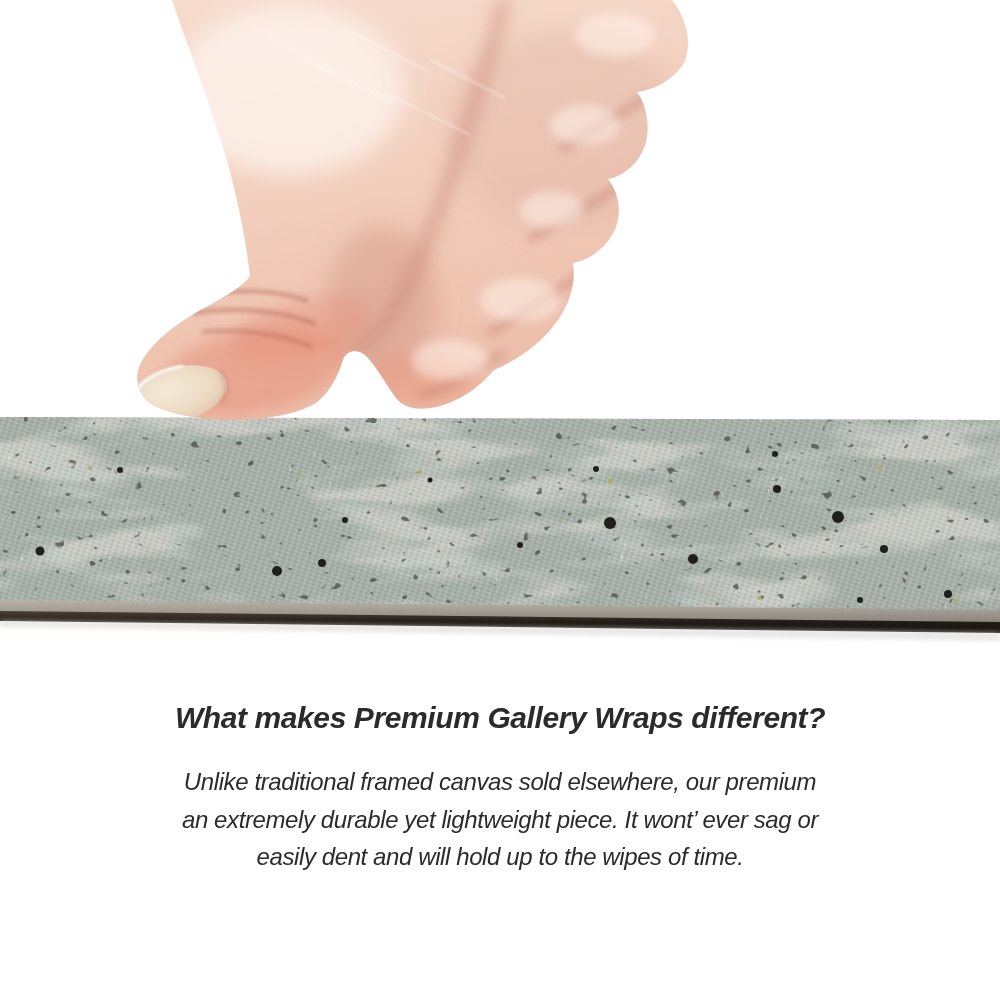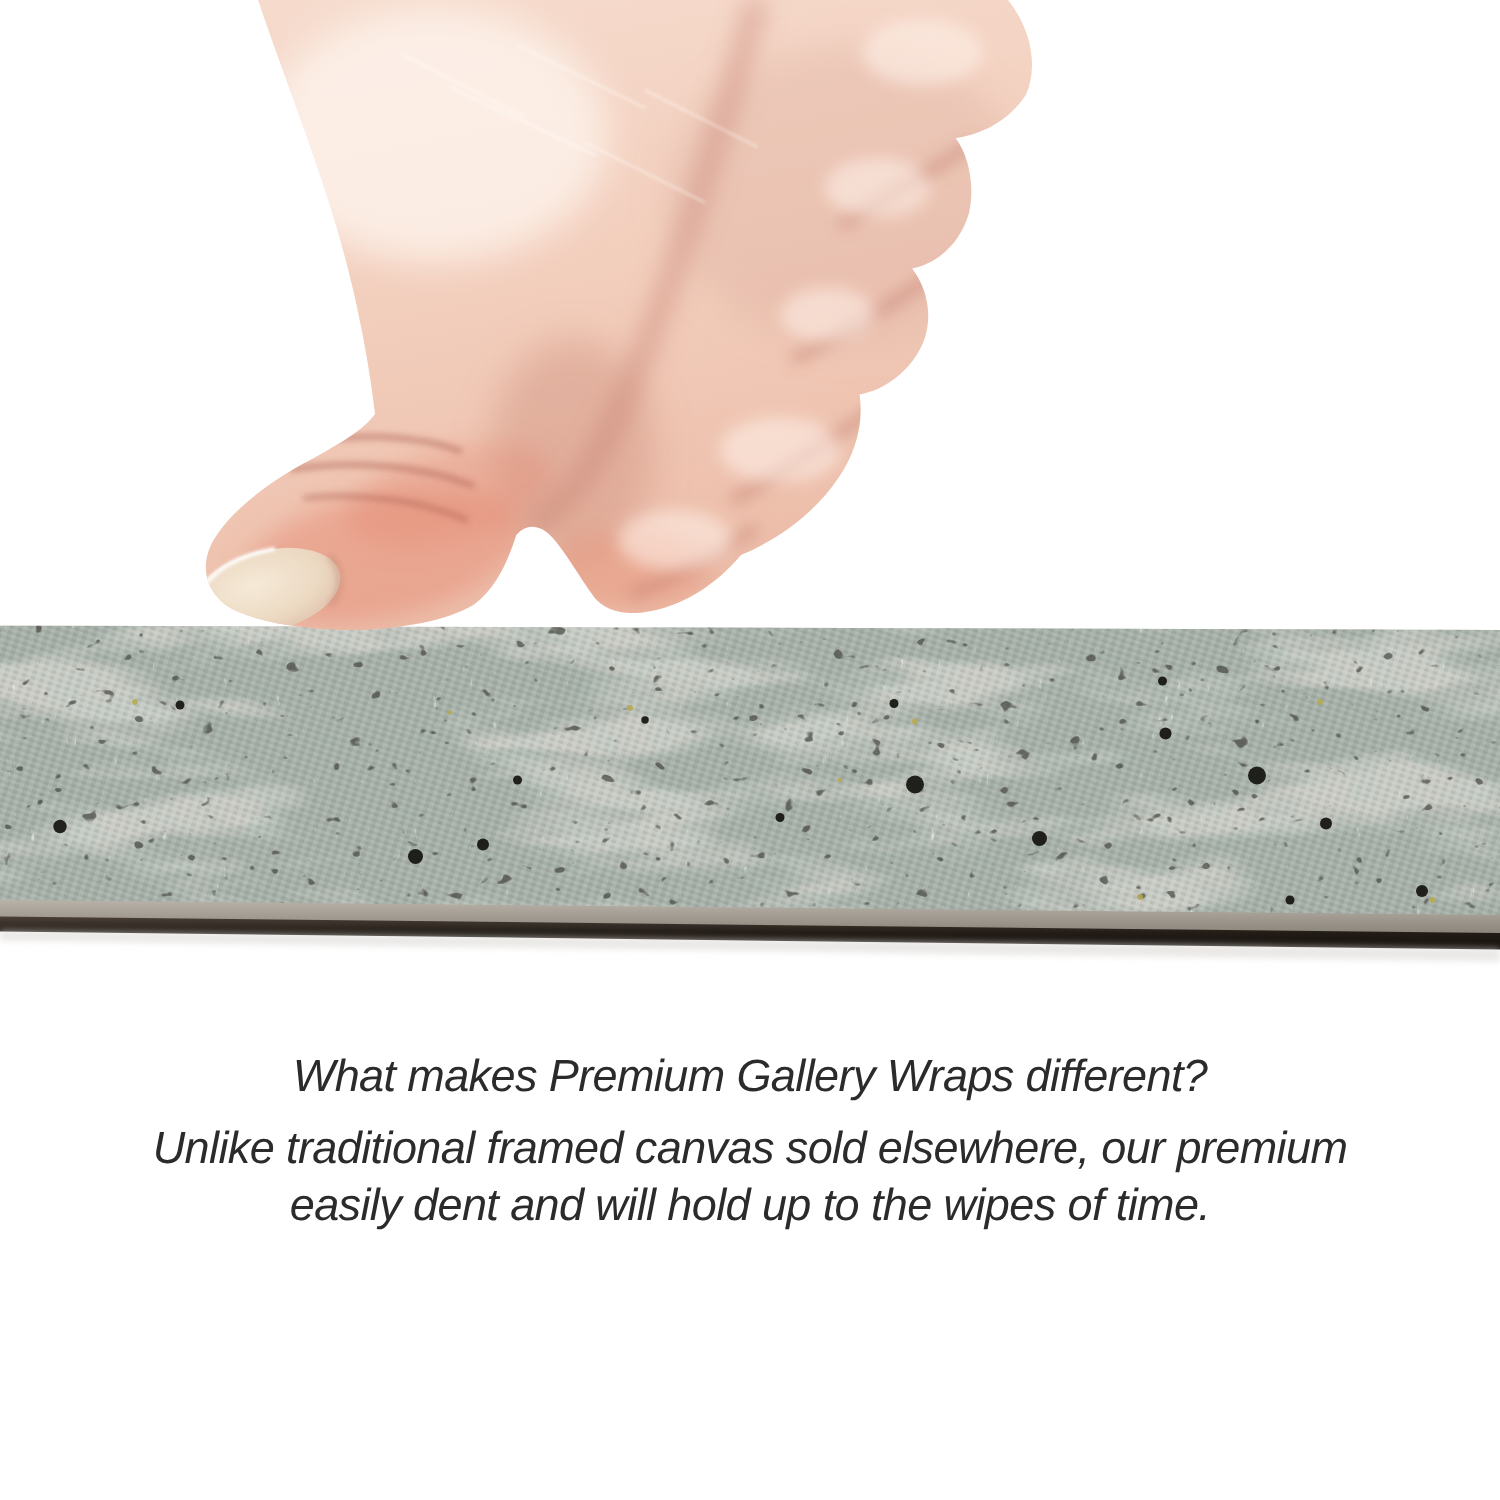--- a/index.html
+++ b/index.html
@@ -6,25 +6,25 @@
   .stage{
     position:relative;width:1000px;height:1000px;background:#ffffff;overflow:hidden;
     font-family:"Liberation Sans", sans-serif;
   }
   .photo{position:absolute;left:0;top:0;width:1000px;height:660px;}
   .text-block{
     position:absolute;left:0;top:701px;width:1000px;
     text-align:center;color:#2b2b2b;font-style:italic;
   }
   .text-heading{
-    font-size:30px;letter-spacing:-0.4px;font-weight:400;
-    margin:0 0 12px 0;line-height:34px;
+    font-size:30px;letter-spacing:-0.4px;font-weight:700;
+    margin:0 0 28px 0;line-height:34px;
   }
   .text-line{
-    font-size:30px;letter-spacing:-0.4px;font-weight:400;line-height:37.5px;
+    font-size:24px;letter-spacing:-0.4px;font-weight:400;line-height:37.5px;
   }
 </style>
 </head>
 <body>
 
 <div class="stage">
 
   <svg class="photo" viewBox="0 0 1000 660" xmlns="http://www.w3.org/2000/svg">
     <defs>
       <linearGradient id="skinGrad" x1="0" y1="0" x2="0.25" y2="1">
@@ -196,16 +196,17 @@
           <path d="M132,386 C145,372 165,366 190,368" stroke="rgba(255,255,255,0.85)" stroke-width="3" fill="none" filter="url(#blur1)"></path>
           <path d="M224,381 C230,392 228,406 216,414" stroke="rgba(196,140,120,0.55)" stroke-width="4" fill="none" filter="url(#blur2)"></path>
         </g>
       </g>
     </g>
   </svg>
 
   <div class="text-block">
     <div class="text-heading">What makes Premium Gallery Wraps different?</div>
     <div class="text-line">Unlike traditional framed canvas sold elsewhere, our premium</div>
+    <div class="text-line">an extremely durable yet lightweight piece. It wont’ ever sag or</div>
     <div class="text-line">easily dent and will hold up to the wipes of time.</div>
   </div>
 
 </div>
 
 </body></html>

